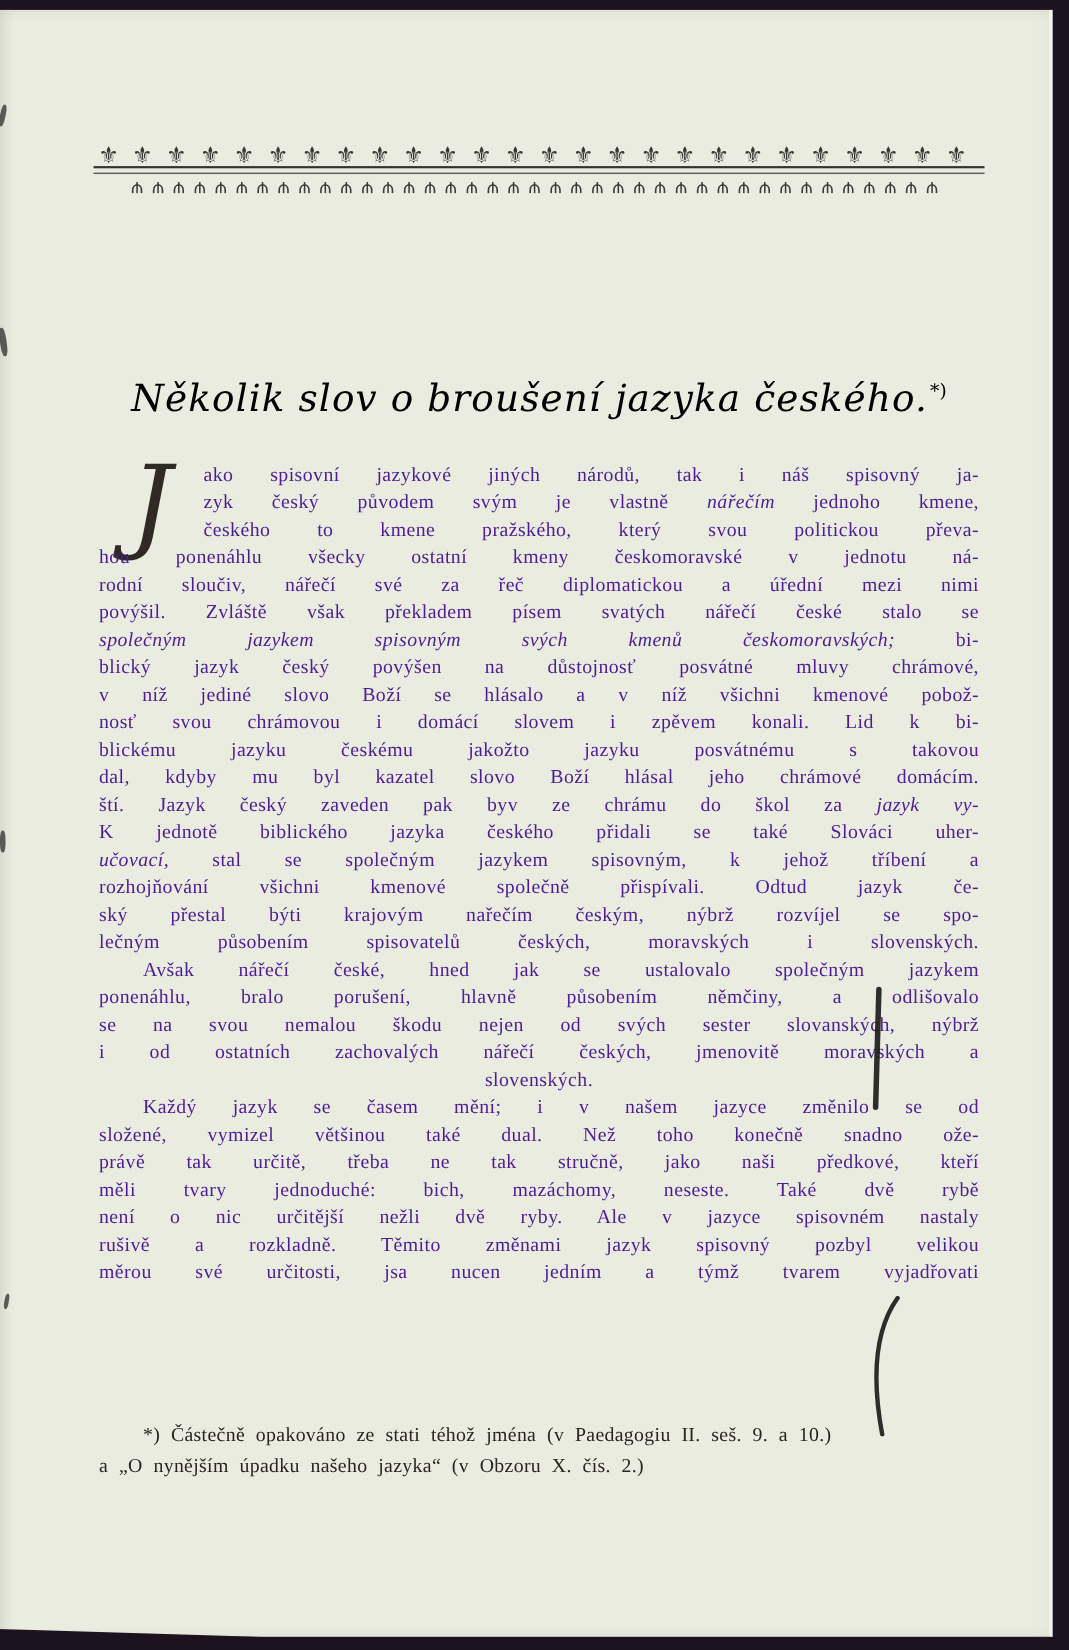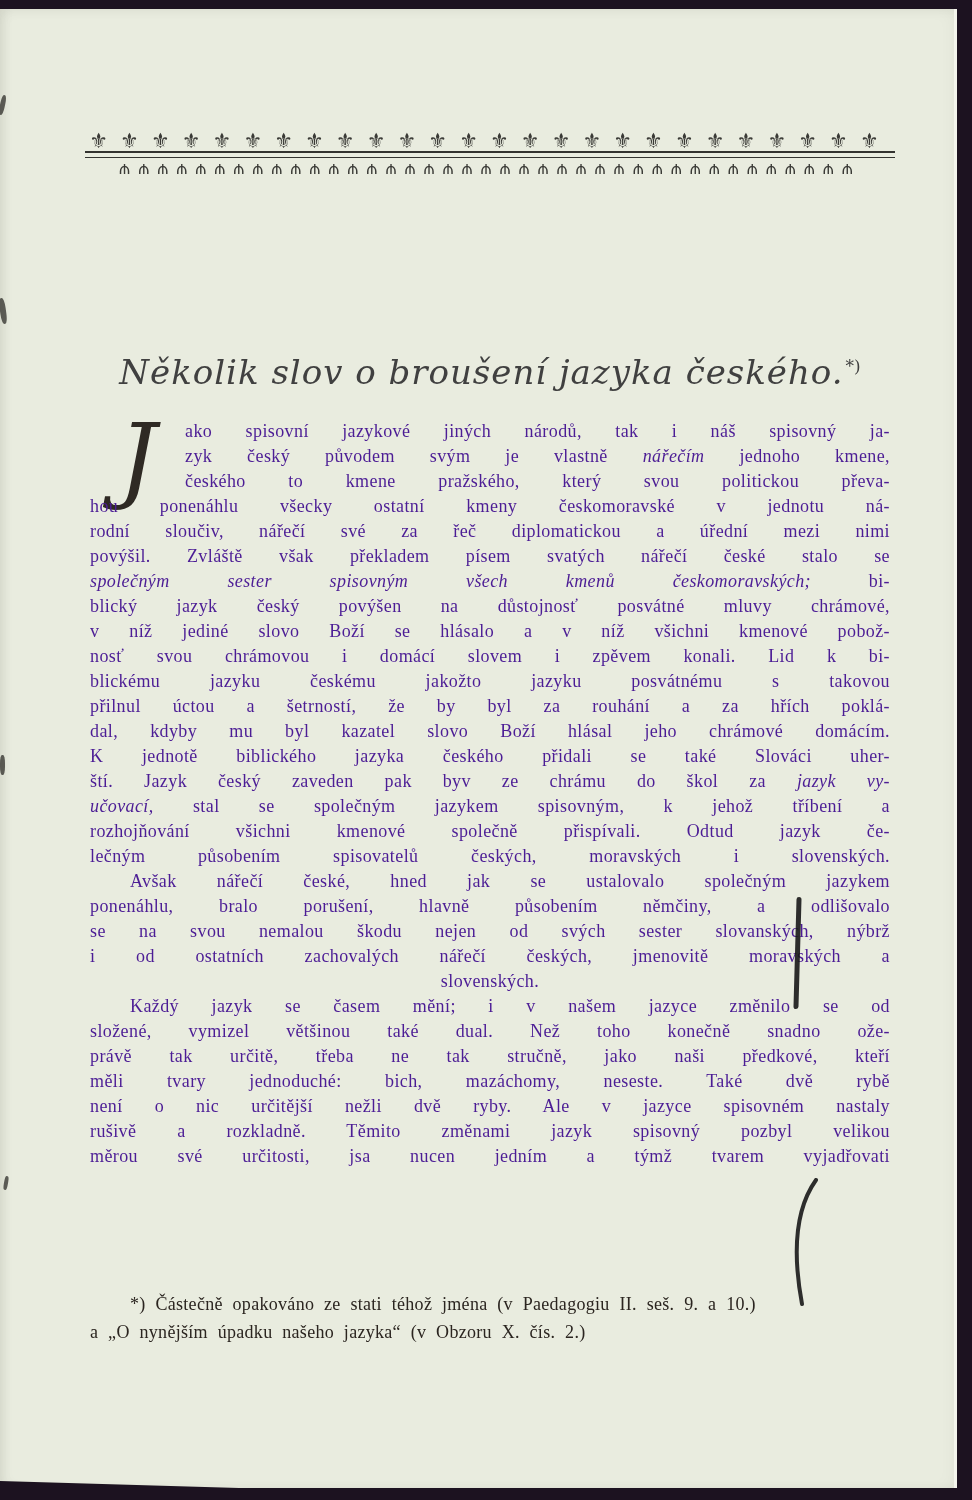--- a/index.html
+++ b/index.html
@@ -43,25 +43,25 @@
   .orn-tassels {
     font-family: "DejaVu Sans", sans-serif;
     font-size: 14px; line-height: 15px; height: 16px;
     letter-spacing: 8px; color: #3a3a36;
     white-space: nowrap; overflow: hidden; text-align: center;
     transform: scaleY(-1); margin-top: 2px;
   }
 
   
   .title {
-    position: absolute; left: 90px; top: 343px; width: 800px;
+    position: absolute; left: 90px; top: 333px; width: 800px;
     margin: 0; text-align: center;
     font-family: "DejaVu Serif", serif; font-style: italic; font-weight: normal;
     font-size: 34px; line-height: 46px; letter-spacing: 1px;
-    color: #404040; z-index: 2;
+    color: #000000; z-index: 2;
   }
   .title sup { font-size: 17px; font-style: normal; letter-spacing: 0; margin-left: 2px; }
 
   
   .content { position: absolute; left: 90px; top: 419px; width: 800px; z-index: 2; }
   .para { position: relative; }
   .line {
     height: 25px; line-height: 25px; overflow: hidden;
     font-size: 18px; letter-spacing: 0.4px;
     text-align: justify;
@@ -116,31 +116,31 @@
 
   <div class="content">
       <div class="para">
         <div class="dropcap">J</div>
         <div class="line"><span>ako spisovní jazykové jiných národů, tak i náš spisovný ja-</span></div>
         <div class="line"><span>zyk český původem svým je vlastně </span><span class="it">nářečím</span><span> jednoho kmene,</span></div>
         <div class="line"><span>českého to kmene pražského, který svou politickou převa-</span></div>
         <div class="line"><span>hou ponenáhlu všecky ostatní kmeny českomoravské v jednotu ná-</span></div>
         <div class="line"><span>rodní sloučiv, nářečí své za řeč diplomatickou a úřední mezi nimi</span></div>
         <div class="line"><span>povýšil. Zvláště však překladem písem svatých nářečí české stalo se</span></div>
-        <div class="line"><span class="it">společným sester spisovným všech kmenů českomoravských;</span><span> bi-</span></div>
+        <div class="line"><span class="it">společným jazykem spisovným svých kmenů českomoravských;</span><span> bi-</span></div>
         <div class="line"><span>blický jazyk český povýšen na důstojnosť posvátné mluvy chrámové,</span></div>
         <div class="line"><span>v níž jediné slovo Boží se hlásalo a v níž všichni kmenové pobož-</span></div>
         <div class="line"><span>nosť svou chrámovou i domácí slovem i zpěvem konali. Lid k bi-</span></div>
         <div class="line"><span>blickému jazyku českému jakožto jazyku posvátnému s takovou</span></div>
-        <div class="line"><span>přilnul úctou a šetrností, že by byl za rouhání a za hřích poklá-</span></div>
         <div class="line"><span>dal, kdyby mu byl kazatel slovo Boží hlásal jeho chrámové domácím.</span></div>
+        <div class="line"><span>ští. Jazyk český zaveden pak byv ze chrámu do škol za </span><span class="it">jazyk vy-</span></div>
         <div class="line"><span>K jednotě biblického jazyka českého přidali se také Slováci uher-</span></div>
-        <div class="line"><span>ští. Jazyk český zaveden pak byv ze chrámu do škol za </span><span class="it">jazyk vy-</span></div>
         <div class="line"><span class="it">učovací,</span><span> stal se společným jazykem spisovným, k jehož tříbení a</span></div>
         <div class="line"><span>rozhojňování všichni kmenové společně přispívali. Odtud jazyk če-</span></div>
+        <div class="line"><span>ský přestal býti krajovým nařečím českým, nýbrž rozvíjel se spo-</span></div>
         <div class="line"><span>lečným působením spisovatelů českých, moravských i slovenských.</span></div>
       </div>
       <div class="para">
         <div class="line" style="text-indent: 40px;"><span>Avšak nářečí české, hned jak se ustalovalo společným jazykem</span></div>
         <div class="line"><span>ponenáhlu, bralo porušení, hlavně působením němčiny, a odlišovalo</span></div>
         <div class="line"><span>se na svou nemalou škodu nejen od svých sester slovanských, nýbrž</span></div>
         <div class="line"><span>i od ostatních zachovalých nářečí českých, jmenovitě moravských a</span></div>
         <div class="line last"><span>slovenských.</span></div>
       </div>
       <div class="para">

